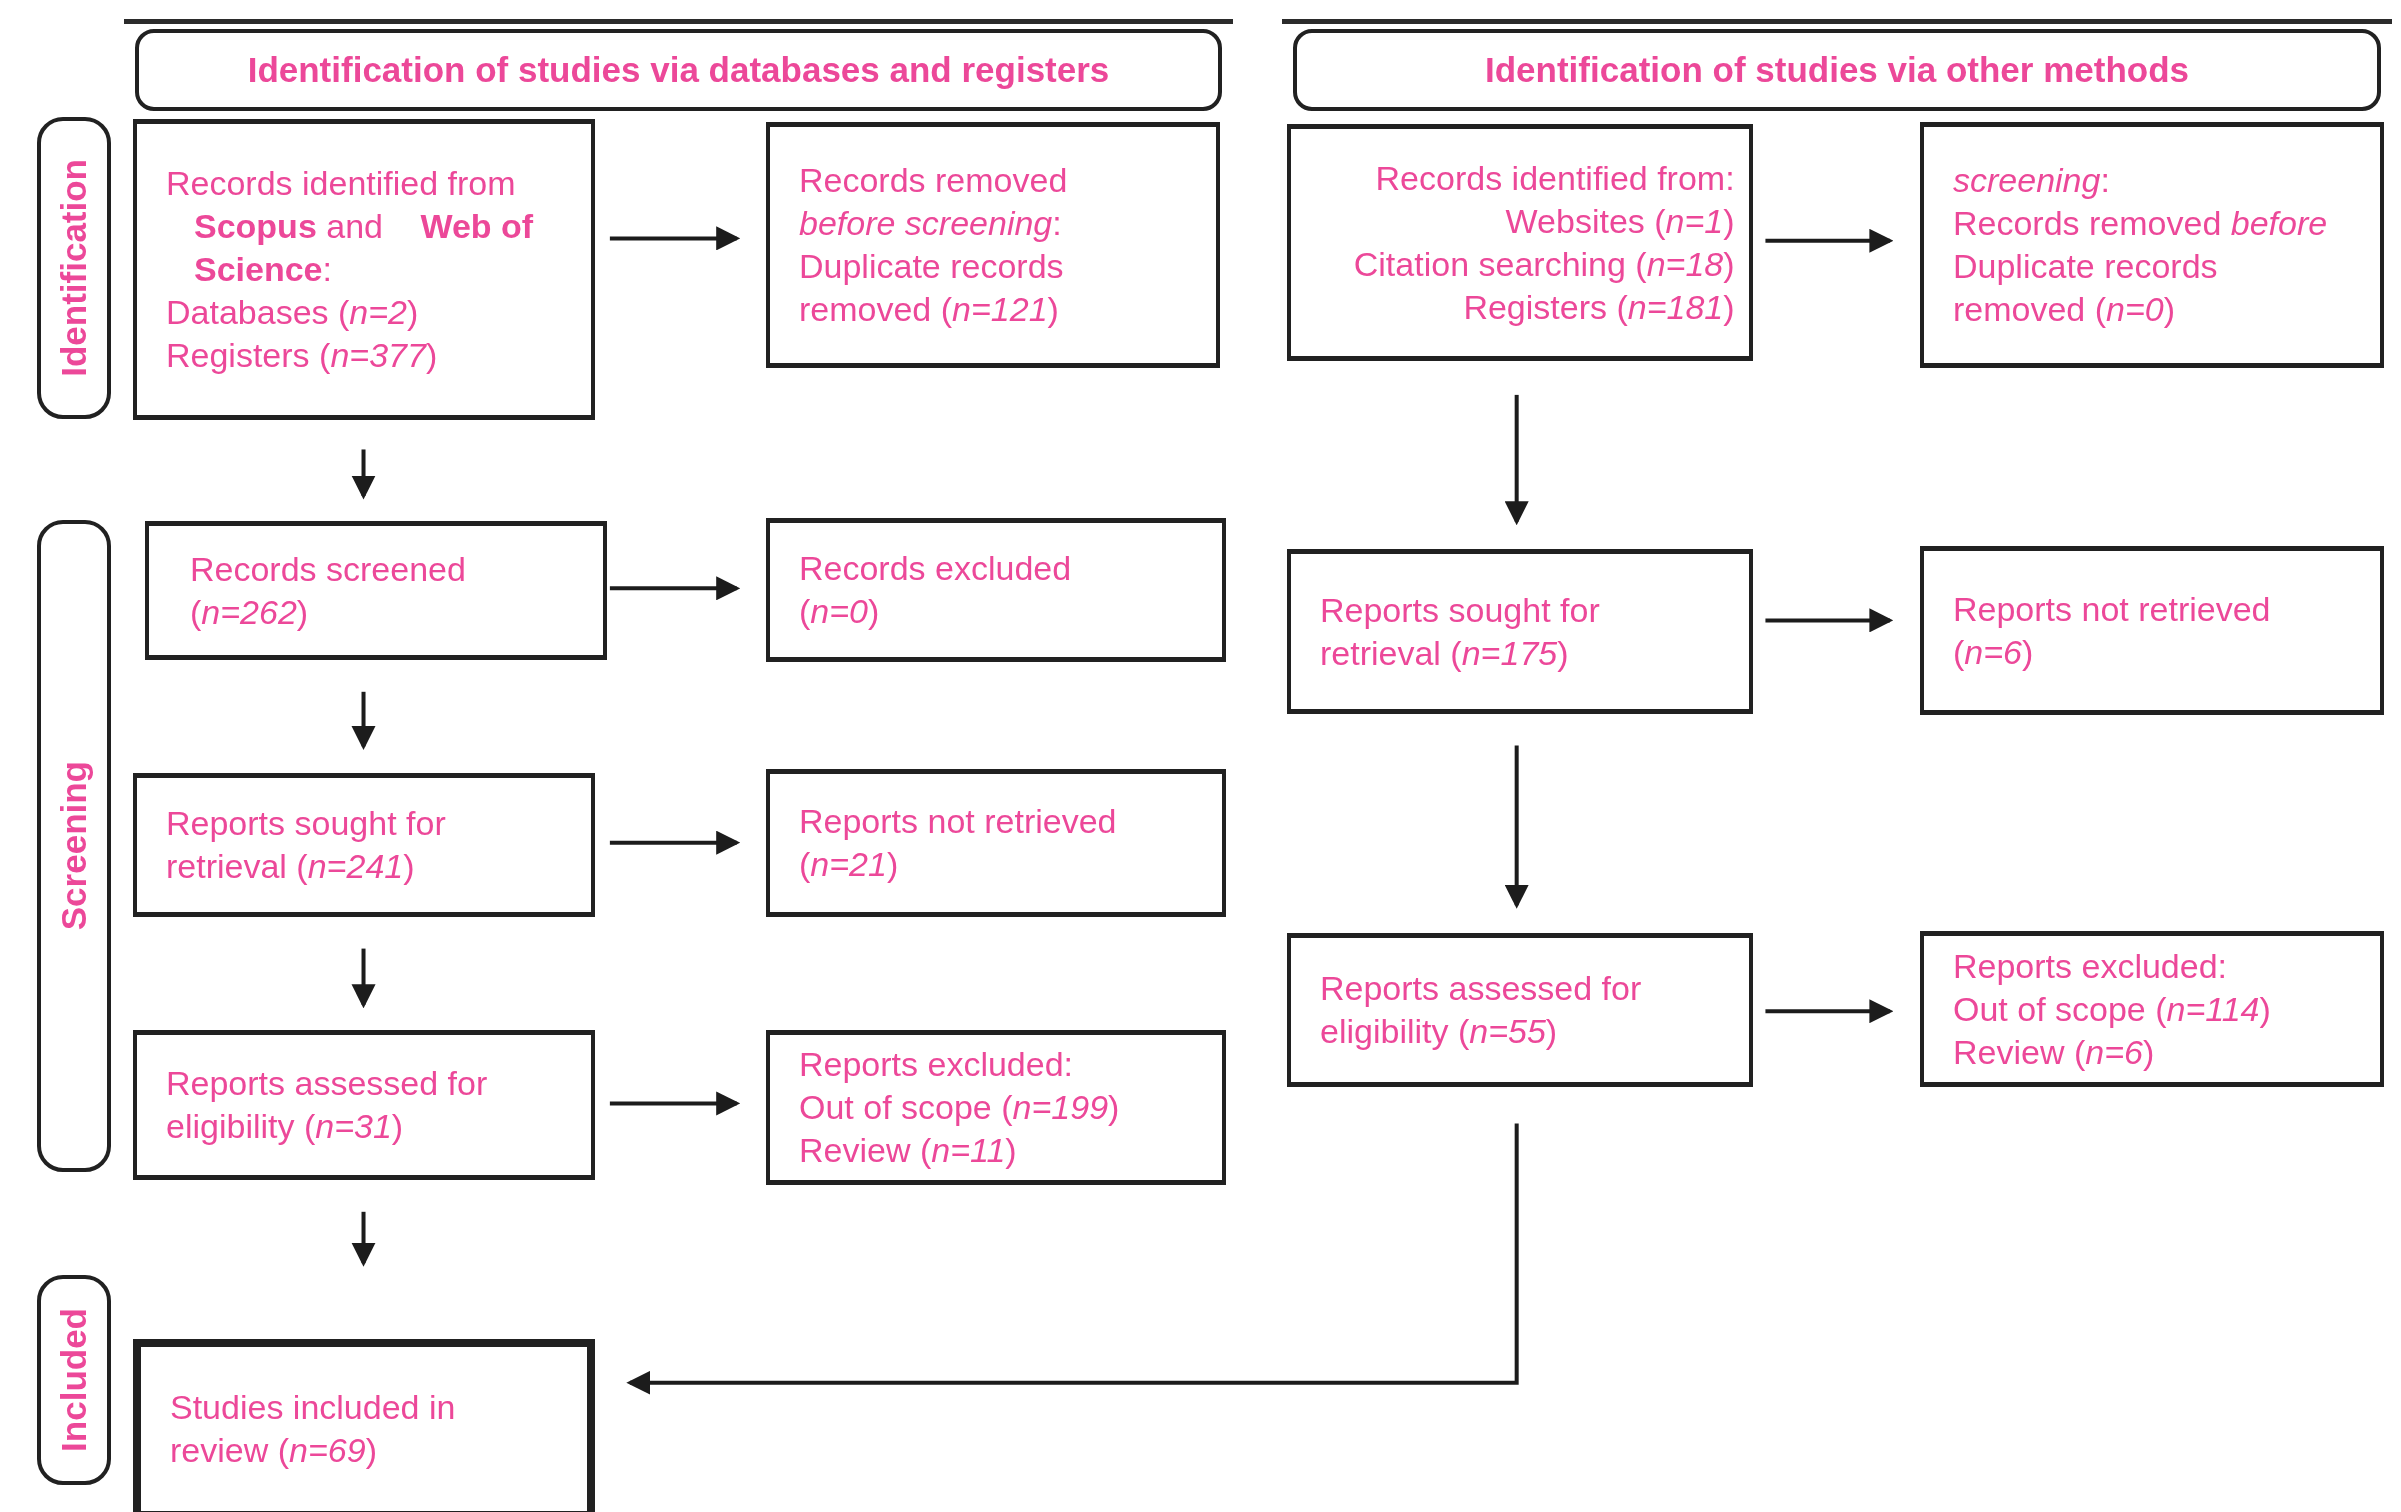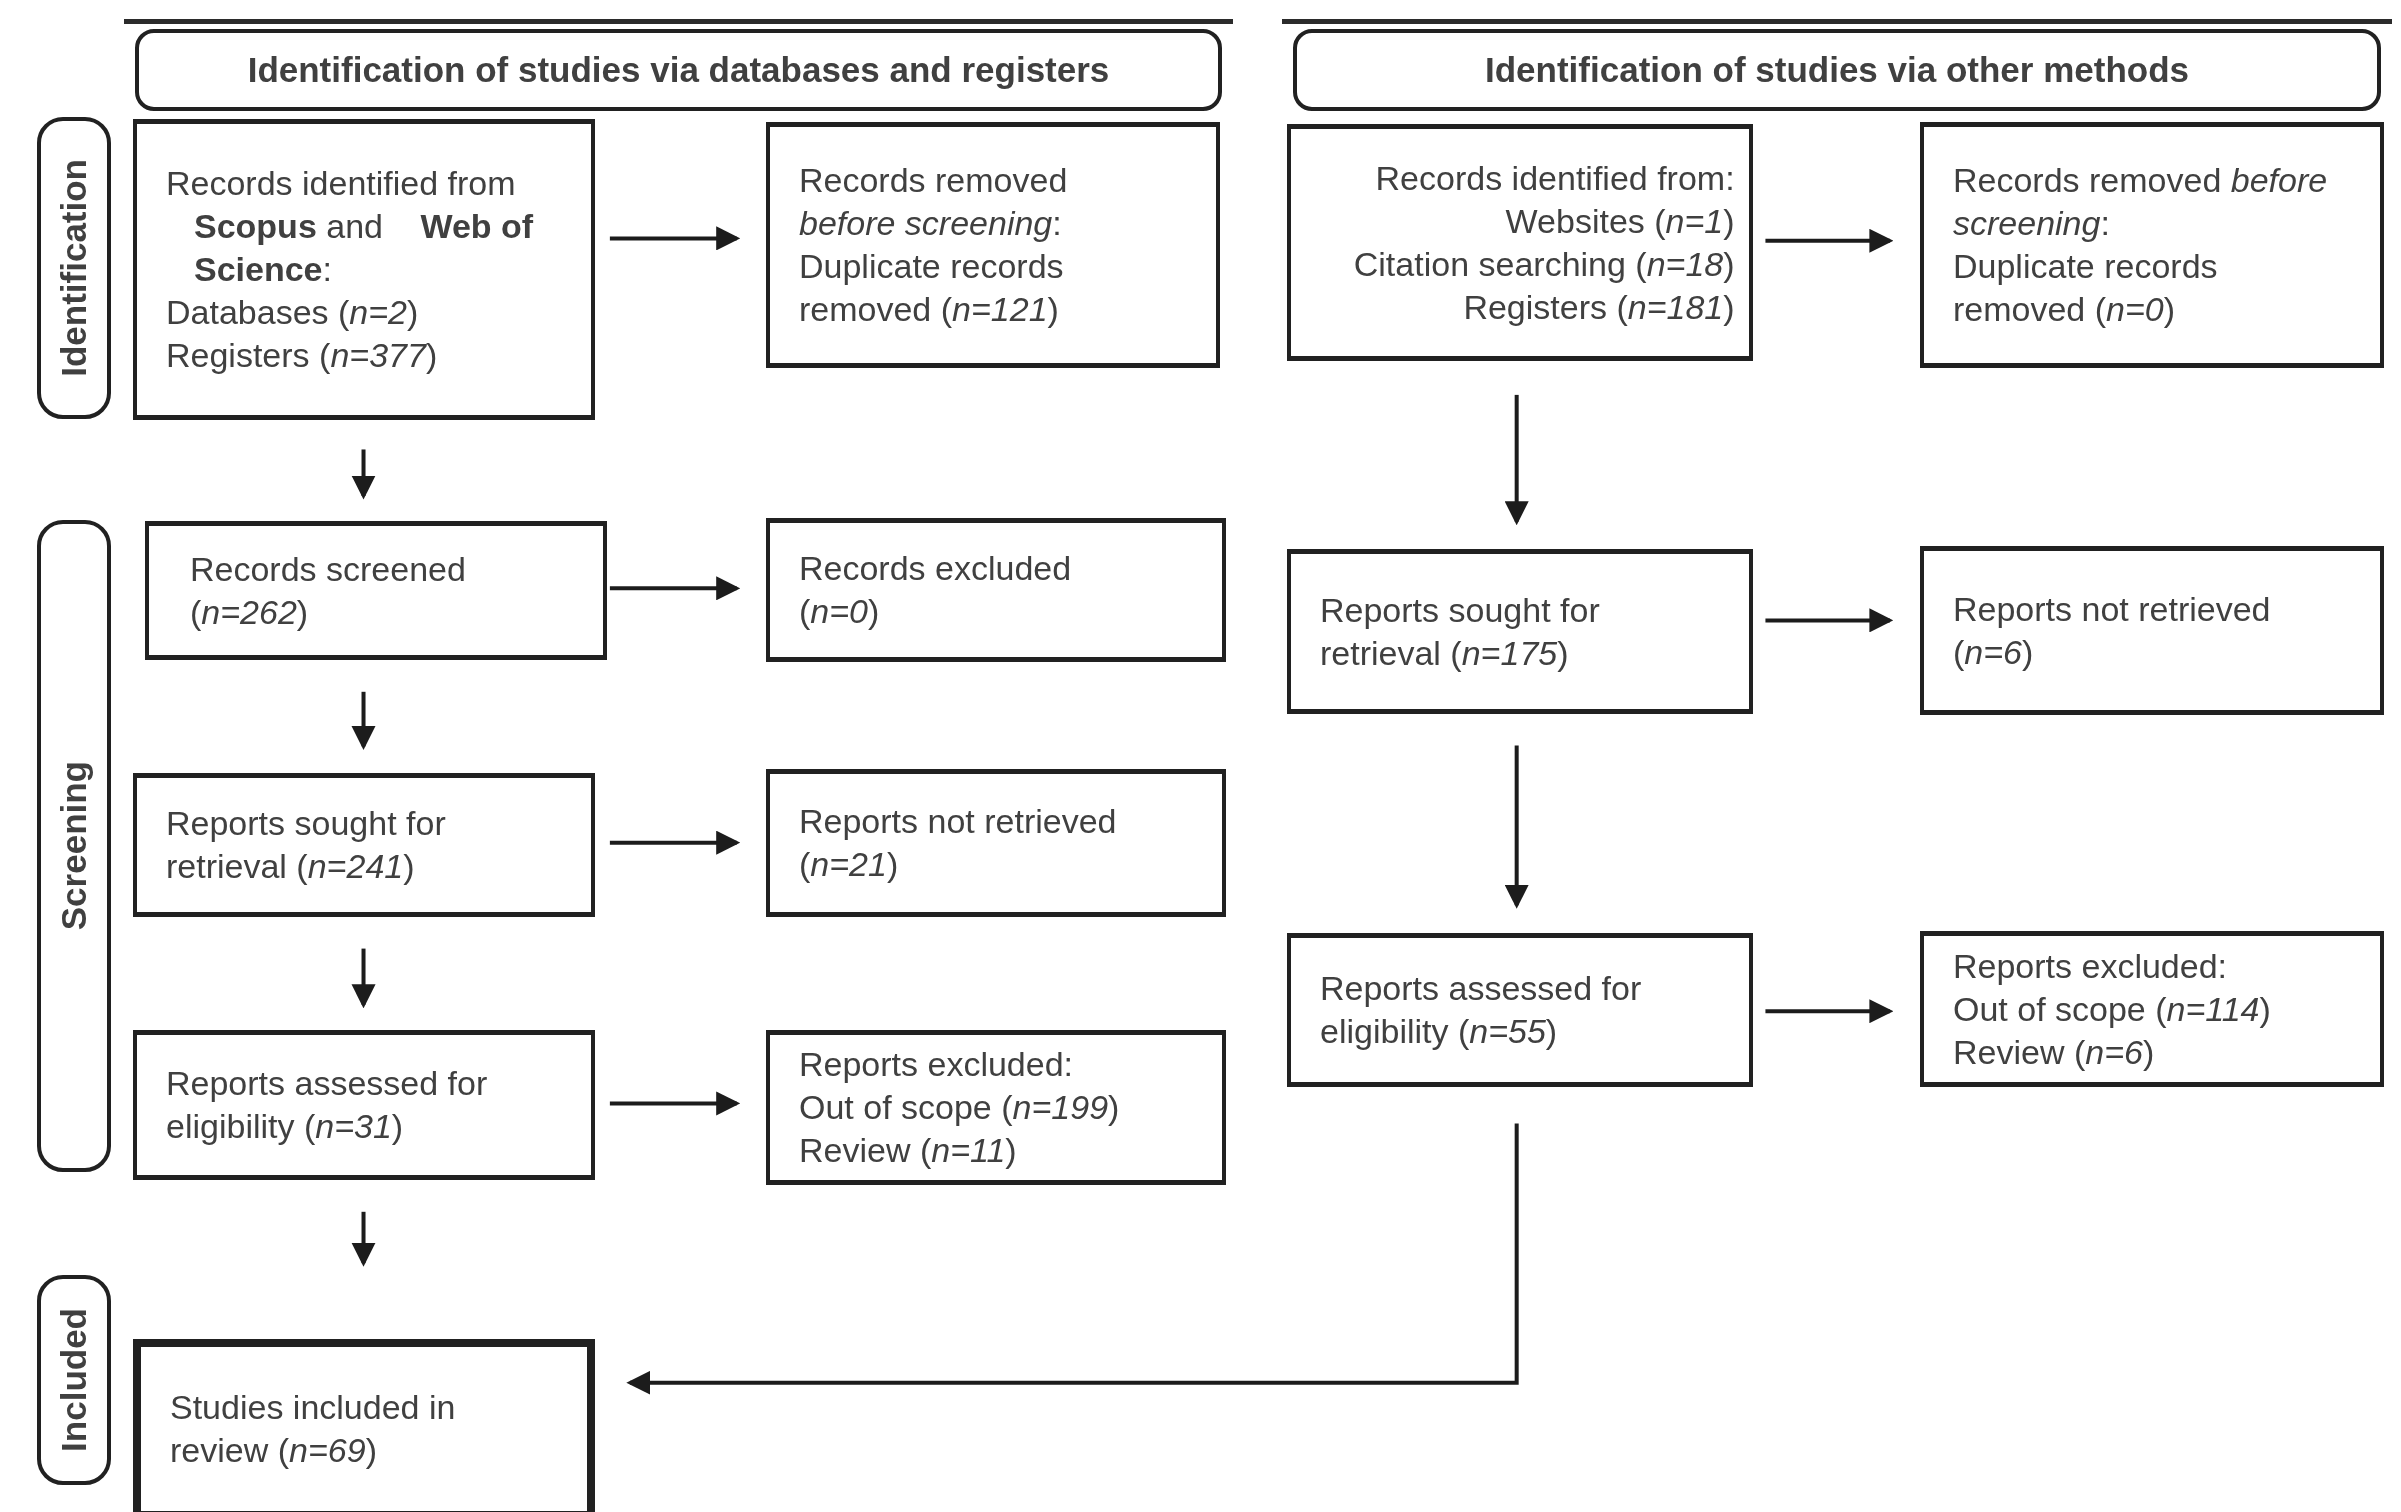--- a/index.html
+++ b/index.html
@@ -2,21 +2,21 @@
 <html style="font-size:13px"><head>
 <meta charset="utf-8">
 <style>
   html, body { margin: 0; padding: 0; background: #ffffff; }
   #canvas {
     position: relative;
     width: 2401px;
     height: 1512px;
     background: #ffffff;
     font-family: "Liberation Sans", sans-serif;
-    color: #404040;
+    color: #ec4899;
     overflow: hidden;
   }
   #arrows { position: absolute; left: 0; top: 0; }
   .arrow { stroke: #1c1c1c; stroke-width: 5; fill: none; }
   .ah { fill: #1c1c1c; }
 
   .box {
     position: absolute;
     box-sizing: border-box;
     background: #ffffff;
@@ -159,22 +159,22 @@
       <div class="line"><span>review (</span><span class="i">n=69</span><span>)</span></div>
     </div>
 
   <div class="box" style="left:1287px; top:124px; width:466px; height:237px;text-align:right;">
       <div class="line"><span>Records identified from:</span></div>
       <div class="line"><span>Websites (</span><span class="i">n=1</span><span>)</span></div>
       <div class="line"><span>Citation searching (</span><span class="i">n=18</span><span>)</span></div>
       <div class="line"><span>Registers (</span><span class="i">n=181</span><span>)</span></div>
     </div>
   <div class="box" style="left:1920px; top:122px; width:464px; height:246px;">
+      <div class="line"><span class="i">screening</span><span>:</span></div>
       <div class="line"><span>Records removed </span><span class="i">before</span></div>
-      <div class="line"><span class="i">screening</span><span>:</span></div>
       <div class="line"><span>Duplicate records</span></div>
       <div class="line"><span>removed (</span><span class="i">n=0</span><span>)</span></div>
     </div>
   <div class="box" style="left:1287px; top:549px; width:466px; height:165px;">
       <div class="line"><span>Reports sought for</span></div>
       <div class="line"><span>retrieval (</span><span class="i">n=175</span><span>)</span></div>
     </div>
   <div class="box" style="left:1920px; top:546px; width:464px; height:169px;">
       <div class="line"><span>Reports not retrieved</span></div>
       <div class="line"><span>(</span><span class="i">n=6</span><span>)</span></div>

